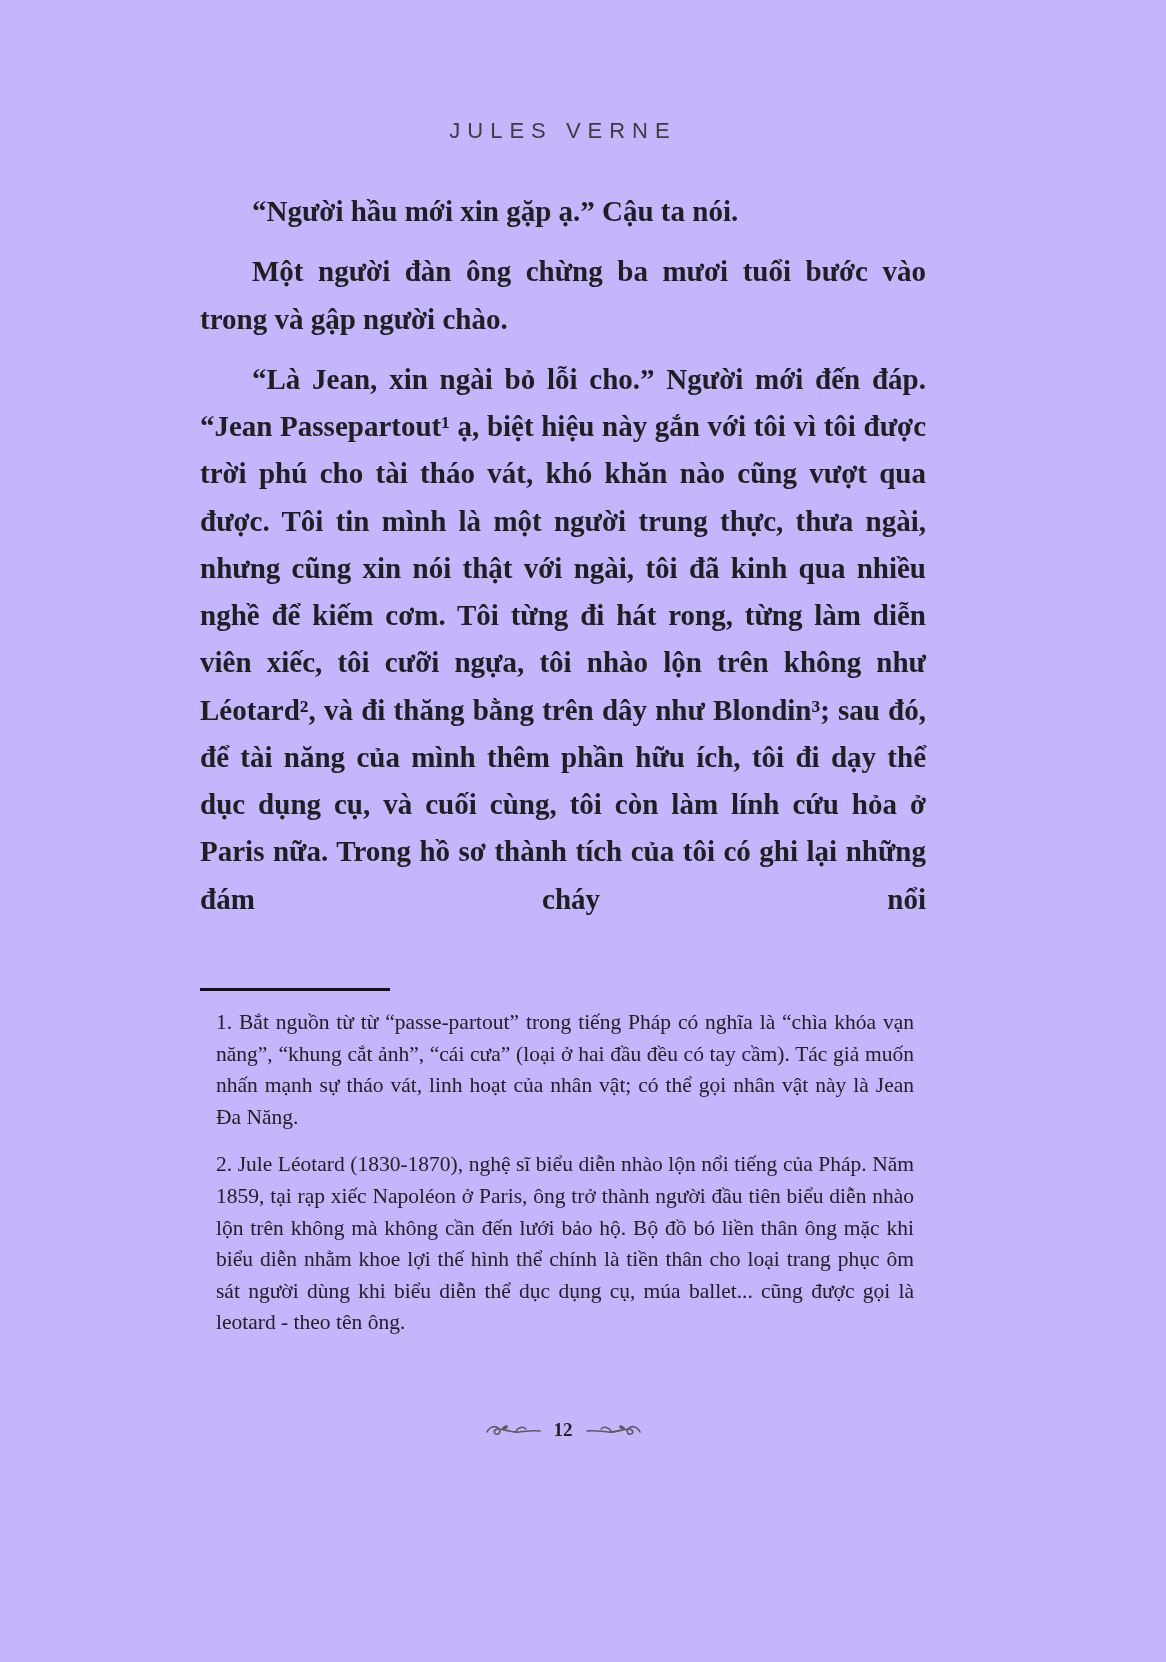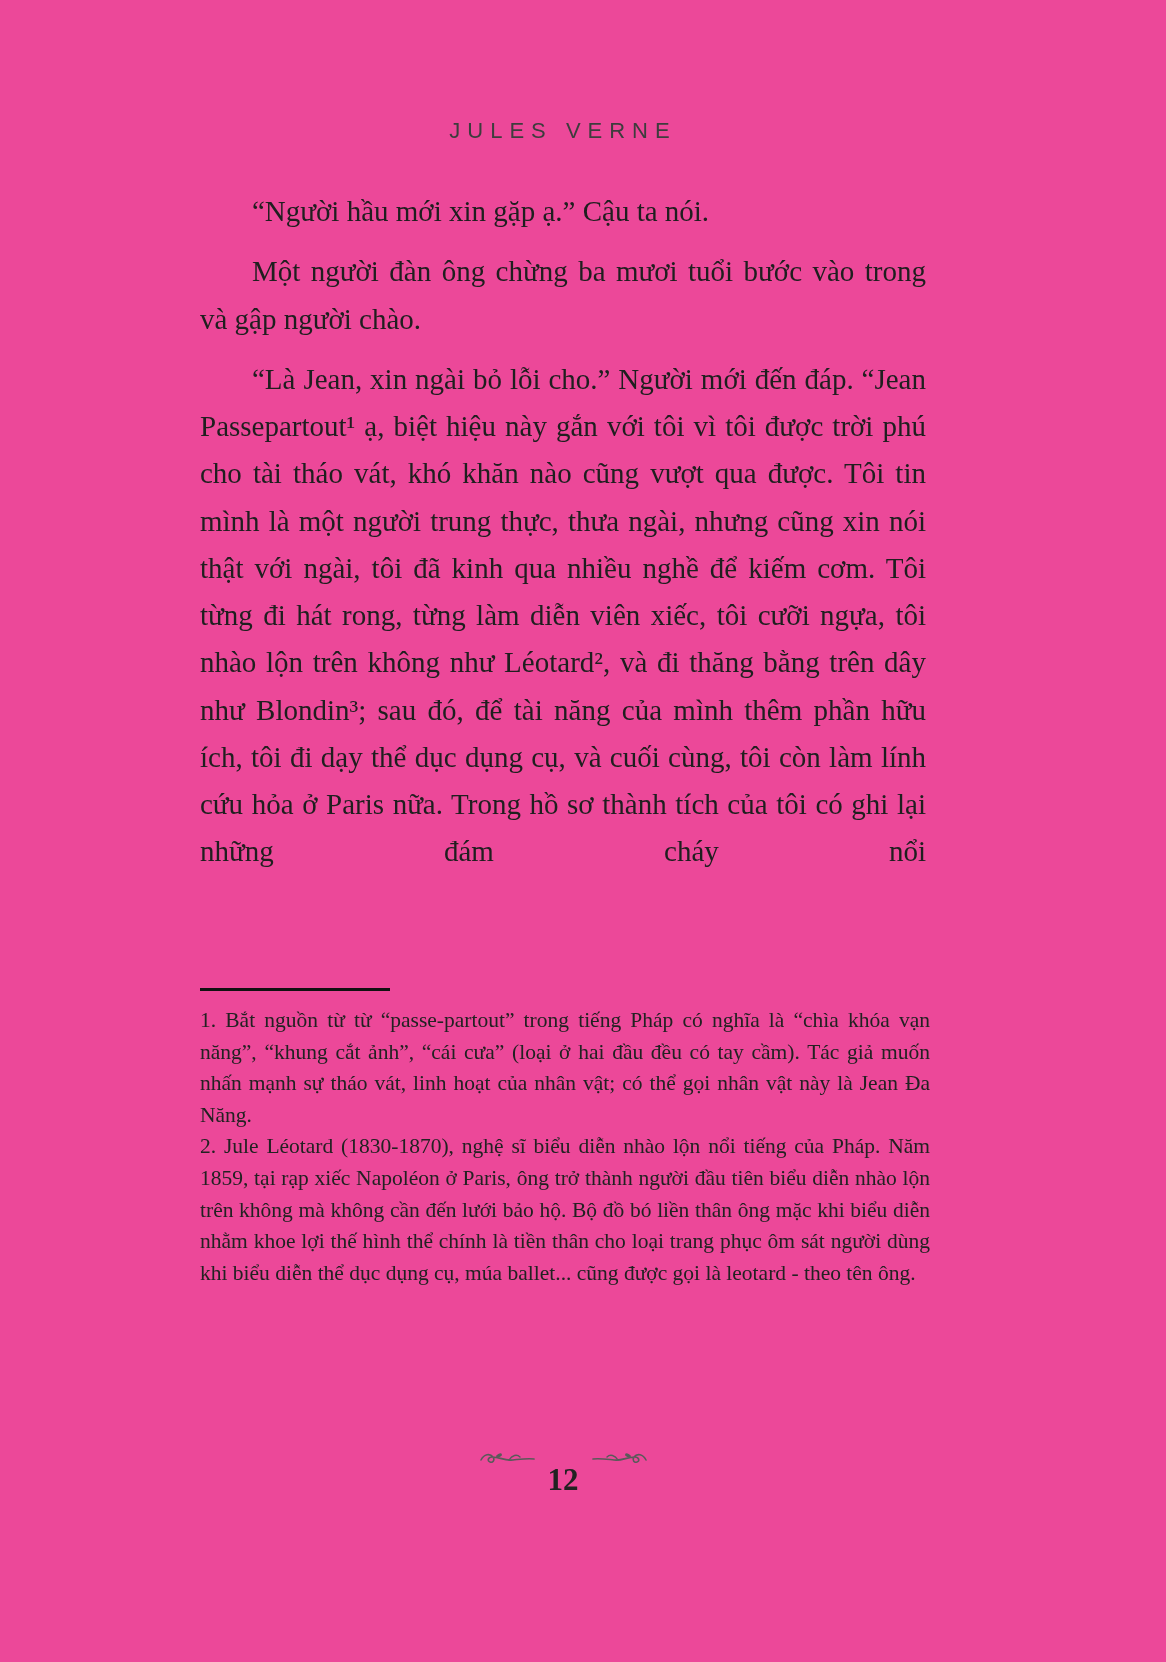--- a/index.html
+++ b/index.html
@@ -4,21 +4,21 @@
 <style>
   html, body {
     margin: 0;
     padding: 0;
     background: #ffffff;
   }
   .page {
     position: relative;
     width: 1166px;
     height: 1662px;
-    background: #ec4899;
+    background: #c4b5fd;
     font-family: "Liberation Serif", serif;
     color: #1f1f1f;
     overflow: hidden;
   }
   .running-header {
     position: absolute;
     top: 118px;
     left: 200px;
     width: 726px;
     text-align: center;
@@ -30,20 +30,21 @@
   }
   .body-text {
     position: absolute;
     top: 188px;
     left: 200px;
     width: 726px;
     font-size: 29px;
     line-height: 1.63;
     text-align: justify;
     color: #1f1f1f;
+    font-weight: bold;
   }
   .body-text p {
     margin: 0 0 13px 0;
     text-indent: 52px;
   }
   .body-text p.continues {
     text-align-last: justify;
     margin-bottom: 0;
   }
   .footnotes {
@@ -56,39 +57,38 @@
     text-align: justify;
     color: #222222;
   }
   .footnote-rule {
     width: 190px;
     height: 0;
     border-top: 3px solid #111111;
     margin-bottom: 14px;
   }
   .footnotes p {
-    margin: 0;
+    margin: 16px;
     text-indent: 0;
   }
   .page-footer {
     position: absolute;
     top: 1420px;
     left: 200px;
     width: 726px;
     display: flex;
     align-items: center;
     justify-content: center;
     gap: 12px;
   }
   .page-number {
-    font-size: 31px;
+    font-size: 19px;
     font-weight: bold;
     color: #222222;
     line-height: 1;
-    margin-top: 44px;
   }
   .flourish {
     display: inline-flex;
     align-items: center;
   }
   .flourish.right svg {
     transform: scaleX(-1);
   }
 </style>
 </head>

